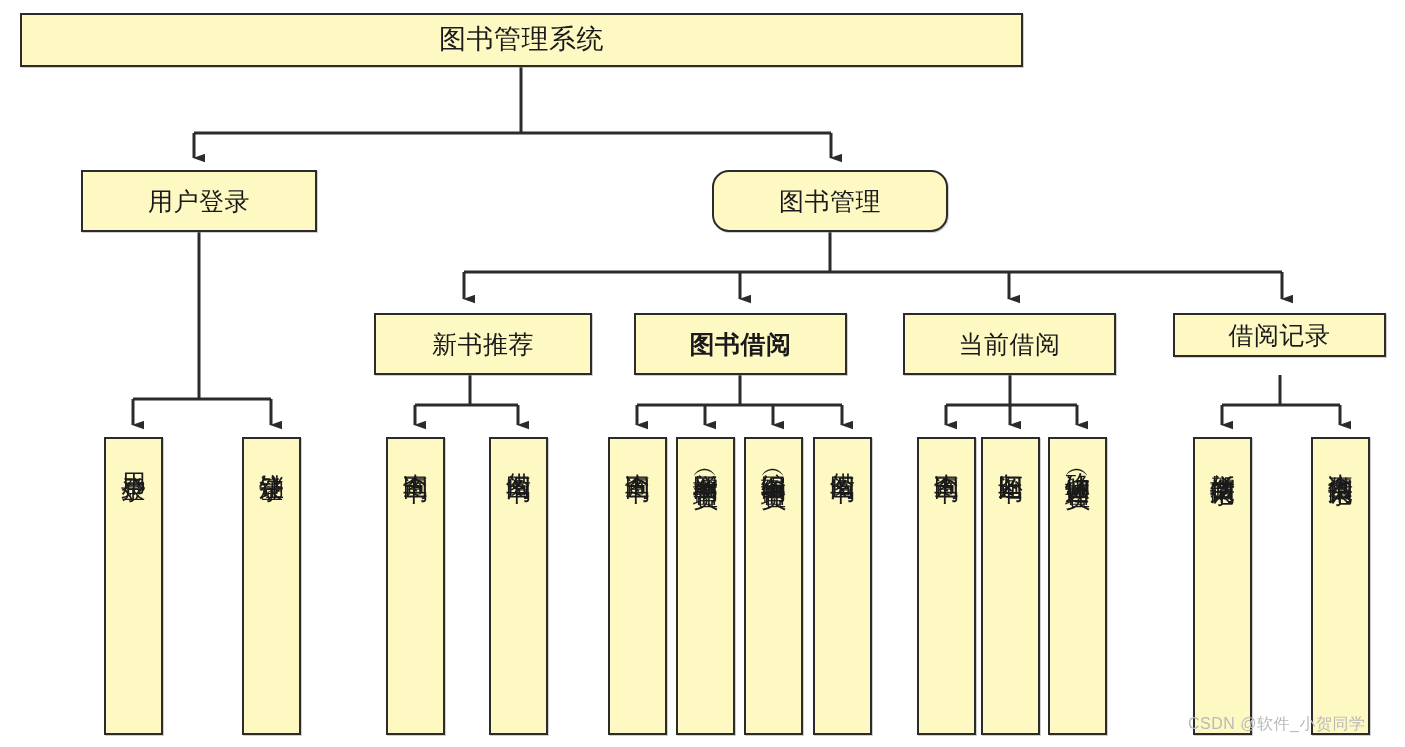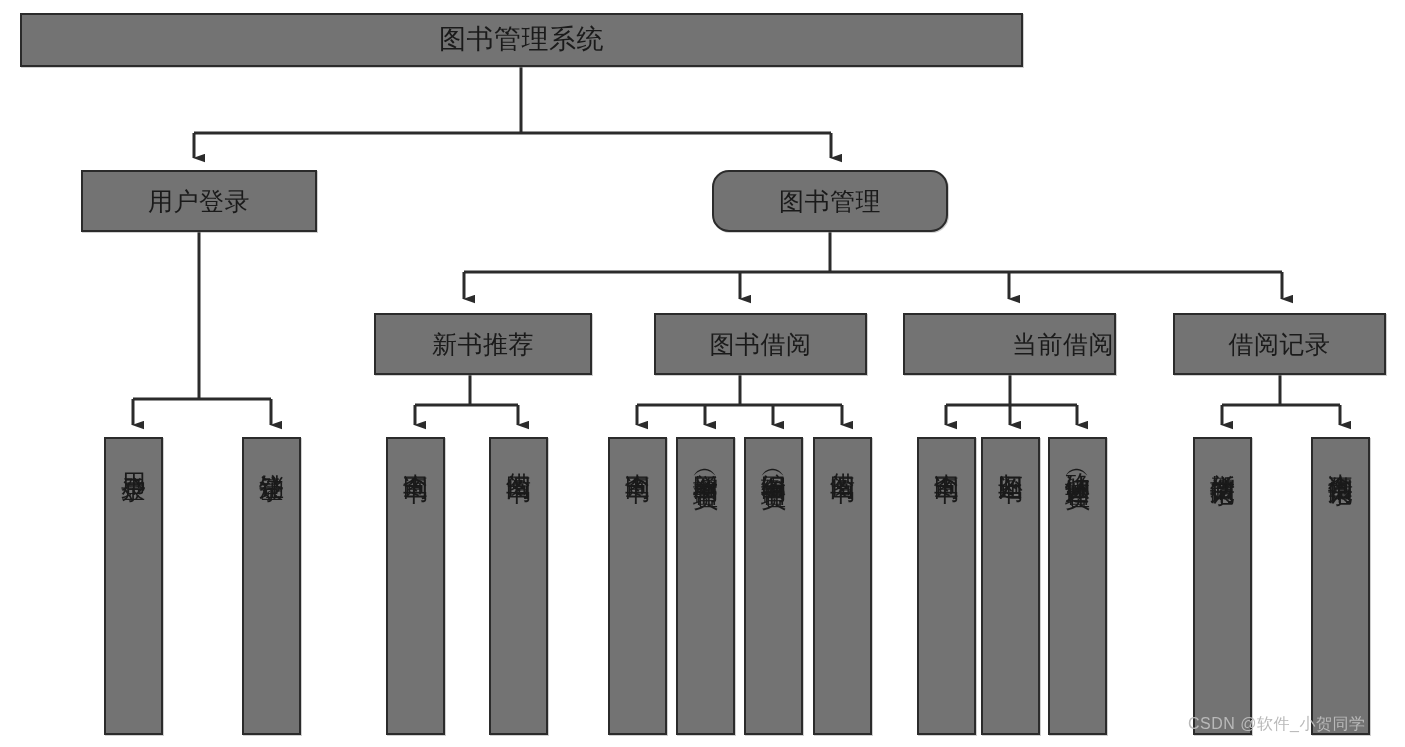--- a/index.html
+++ b/index.html
@@ -22,21 +22,21 @@
     left: 0;
     top: 0;
     width: 1405px;
     height: 747px;
     pointer-events: none;
   }
   .node {
     position: absolute;
     box-sizing: border-box;
     border: 2.5px solid #2b2b2b;
-    background: #737373;
+    background: #fef9c3;
     display: flex;
     align-items: center;
     justify-content: center;
     color: #1a1a1a;
     box-shadow: 1px 1px 0 rgba(150,150,150,0.45);
   }
   .node .lbl {
     display: block;
     text-align: center;
     line-height: 1.08;
@@ -132,27 +132,27 @@
   <div class="node horiz" style="left:81px; top:170px; width:236px; height:62px;">
     <span class="lbl">用户登录</span>
   </div>
   <div class="node horiz" style="left:712px; top:170px; width:236px; height:62px;border-radius:17px;">
     <span class="lbl">图书管理</span>
   </div>
 
   <div class="node horiz" style="left:374px; top:313px; width:218px; height:62px;">
     <span class="lbl">新书推荐</span>
   </div>
-  <div class="node horiz" style="left:654px; top:313px; width:213px; height:62px;">
+  <div class="node horiz" style="left:634px; top:313px; width:213px; height:62px;font-weight:bold;">
     <span class="lbl">图书借阅</span>
   </div>
-  <div class="node horiz" style="left:903px; top:313px; width:213px; height:62px;justify-content:flex-end;">
+  <div class="node horiz" style="left:903px; top:313px; width:213px; height:62px;">
     <span class="lbl">当前借阅</span>
   </div>
-  <div class="node horiz" style="left:1173px; top:313px; width:213px; height:62px;">
+  <div class="node horiz" style="left:1173px; top:313px; width:213px; height:44px;">
     <span class="lbl">借阅记录</span>
   </div>
 
   <div class="node vert" style="left:104px; top:437px; width:59px; height:298px;">
     <span class="lbl">用户登录</span>
   </div>
   <div class="node vert" style="left:242px; top:437px; width:59px; height:298px;">
     <span class="lbl">注销登录</span>
   </div>
 

